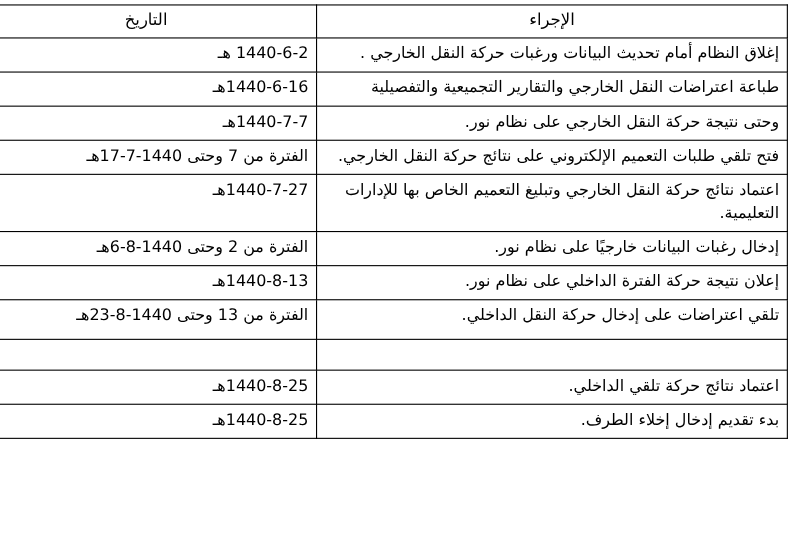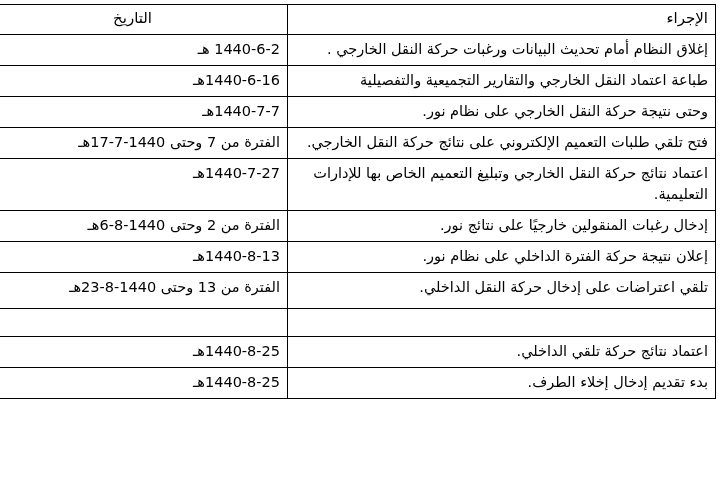--- a/index.html
+++ b/index.html
@@ -41,21 +41,21 @@
   td.col-date {
     width: 295px;
     text-align: center;
   }
   tr.header td {
     font-size: 15px;
     padding-top: 3px;
     padding-bottom: 4px;
   }
   tr.header td.col-action {
-    text-align: right;
+    text-align: center;
   }
   tr.header td.col-date {
     text-align: center;
   }
   tr.tall td {
     padding-bottom: 10px;
   }
   td.empty-cell {
     height: 18px;
   }
@@ -70,41 +70,41 @@
         <td class="col-action">الإجراء</td>
         <td class="col-date">التاريخ</td>
       </tr>
 
       <tr>
         <td class="col-action">إغلاق النظام أمام تحديث البيانات ورغبات حركة النقل الخارجي .</td>
         <td class="col-date">1440-6-2 هـ</td>
       </tr>
 
       <tr>
-        <td class="col-action">طباعة اعتماد النقل الخارجي والتقارير التجميعية والتفصيلية</td>
+        <td class="col-action">طباعة اعتراضات النقل الخارجي والتقارير التجميعية والتفصيلية</td>
         <td class="col-date">1440-6-16هـ</td>
       </tr>
 
       <tr>
         <td class="col-action">وحتى نتيجة حركة النقل الخارجي على نظام نور.</td>
         <td class="col-date">1440-7-7هـ</td>
       </tr>
 
       <tr>
         <td class="col-action">فتح تلقي طلبات التعميم الإلكتروني على نتائج حركة النقل الخارجي.</td>
         <td class="col-date">الفترة من 7 وحتى 1440-7-17هـ</td>
       </tr>
 
       <tr>
         <td class="col-action">اعتماد نتائج حركة النقل الخارجي وتبليغ التعميم الخاص بها للإدارات التعليمية.</td>
         <td class="col-date">1440-7-27هـ</td>
       </tr>
 
       <tr>
-        <td class="col-action">إدخال رغبات المنقولين خارجيًا على نتائج نور.</td>
+        <td class="col-action">إدخال رغبات البيانات خارجيًا على نظام نور.</td>
         <td class="col-date">الفترة من 2 وحتى 1440-8-6هـ</td>
       </tr>
 
       <tr>
         <td class="col-action">إعلان نتيجة حركة الفترة الداخلي على نظام نور.</td>
         <td class="col-date">1440-8-13هـ</td>
       </tr>
 
       <tr class="tall">
         <td class="col-action">تلقي اعتراضات على إدخال حركة النقل الداخلي.</td>

